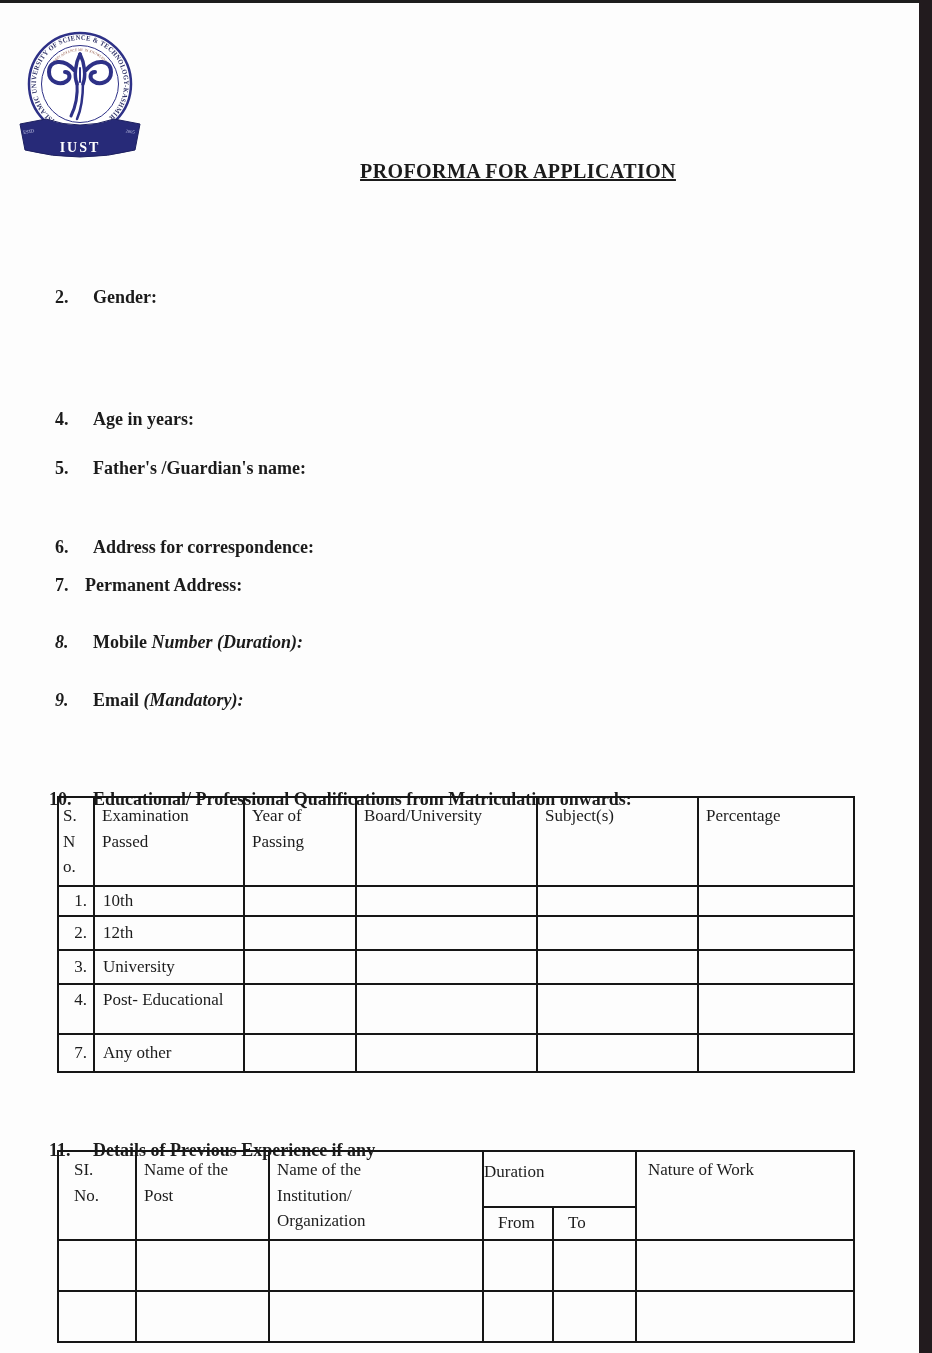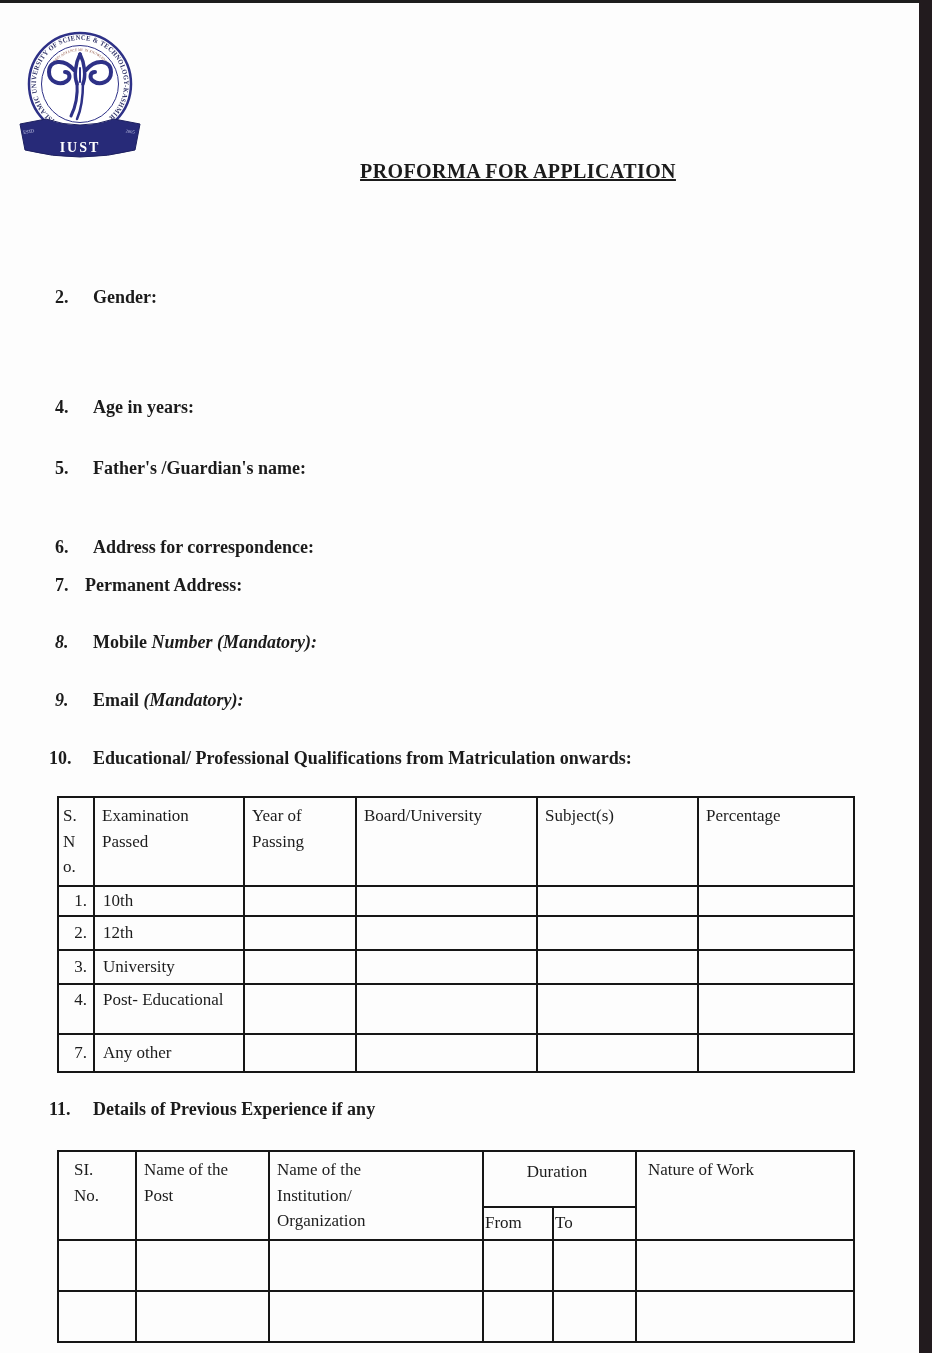--- a/index.html
+++ b/index.html
@@ -25,37 +25,37 @@
   .doc-title {
     position:absolute; top:160px; left:118px; width:800px; text-align:center;
     font-size:20px; font-weight:bold; text-decoration:underline; letter-spacing:0.4px;
   }
 
   
   .item { position:absolute; left:55px; font-size:18px; font-weight:bold; line-height:22px; white-space:nowrap; }
   .item .num { display:inline-block; width:38px; }
   .item.item-7 .num { width:30px; }
   .item.wide-num { left:49px; }
-  .item.wide-num .num { width:44px; }
+  .item.wide-num .num { width:44px;margin-top:41px; }
   .ital { font-style:italic; }
 
   
   table { border-collapse:collapse; table-layout:fixed; font-size:17px; color:#1c1c1c; }
   th, td { border:2px solid #161616; font-weight:normal; text-align:left; overflow:hidden; }
   th { vertical-align:top; padding:5px 7px; white-space:pre-line; line-height:1.5; }
 
   .qual-table { position:absolute; left:57px; top:796px; }
   .qual-table td.sno { text-align:right; padding:0 6px 0 0; vertical-align:middle; }
   .qual-table td.lbl { padding:0 8px; vertical-align:middle; }
   .qual-table tr.tall td { vertical-align:top; padding-top:5px; }
 
   .exp-table { position:absolute; left:57px; top:1150px; }
   .exp-table th.si { padding-left:15px; }
-  .exp-table th.duration { text-align:center; padding:7px 5px 0 0; }
-  .exp-table th.fromto { vertical-align:middle; padding:2px 2px 2px 1px; }
+  .exp-table th.duration { text-align:left; padding:7px 5px 0 0; }
+  .exp-table th.fromto { vertical-align:middle; padding:2px 2px 2px 14px; }
   .exp-table th.nature { padding-left:11px; }
   .exp-table td { padding:0; }
 </style>
 </head>
 <body>
 
 <div class="page">
   <div class="top-edge"></div>
   <div class="right-edge"></div>
 
@@ -92,34 +92,34 @@
       </g>
     </svg>
   </div>
 
 
   <div class="doc-title">PROFORMA FOR APPLICATION</div>
 
   <div class="item" style="top:286px">
     <span class="num">2.</span><span>Gender:</span>
   </div>
-  <div class="item" style="top:396px">
+  <div class="item" style="top:408px">
     <span class="num">4.</span><span>Age in years:</span>
   </div>
   <div class="item" style="top:457px">
     <span class="num">5.</span><span>Father's /Guardian's name:</span>
   </div>
   <div class="item" style="top:536px">
     <span class="num">6.</span><span>Address for correspondence:</span>
   </div>
   <div class="item item-7" style="top:574px">
     <span class="num">7.</span><span>Permanent Address:</span>
   </div>
   <div class="item" style="top:631px">
-    <span class="num ital">8.</span><span>Mobile </span><span class="ital">Number (Mandatory):</span>
+    <span class="num ital">8.</span><span>Mobile </span><span class="ital">Number (Duration):</span>
   </div>
   <div class="item" style="top:689px">
     <span class="num ital">9.</span><span>Email </span><span class="ital">(Mandatory):</span>
   </div>
   <div class="item wide-num" style="top:747px">
     <span class="num">10.</span><span>Educational/ Professional Qualifications from Matriculation onwards:</span>
   </div>
 
   <table class="qual-table" style="width:796px">
     <colgroup>

